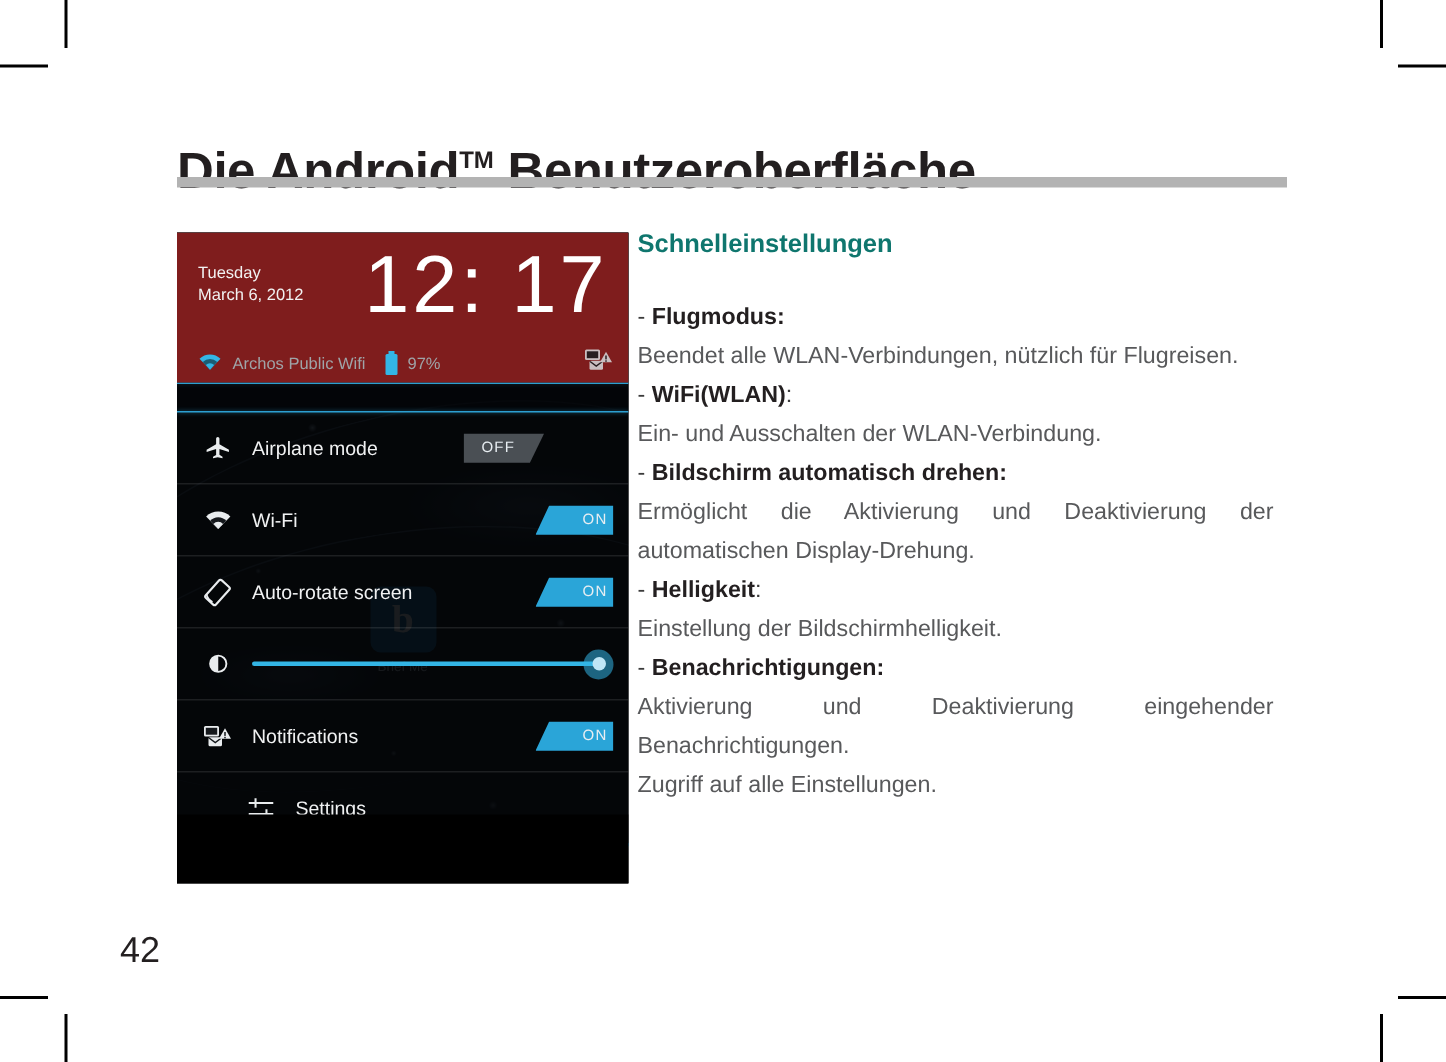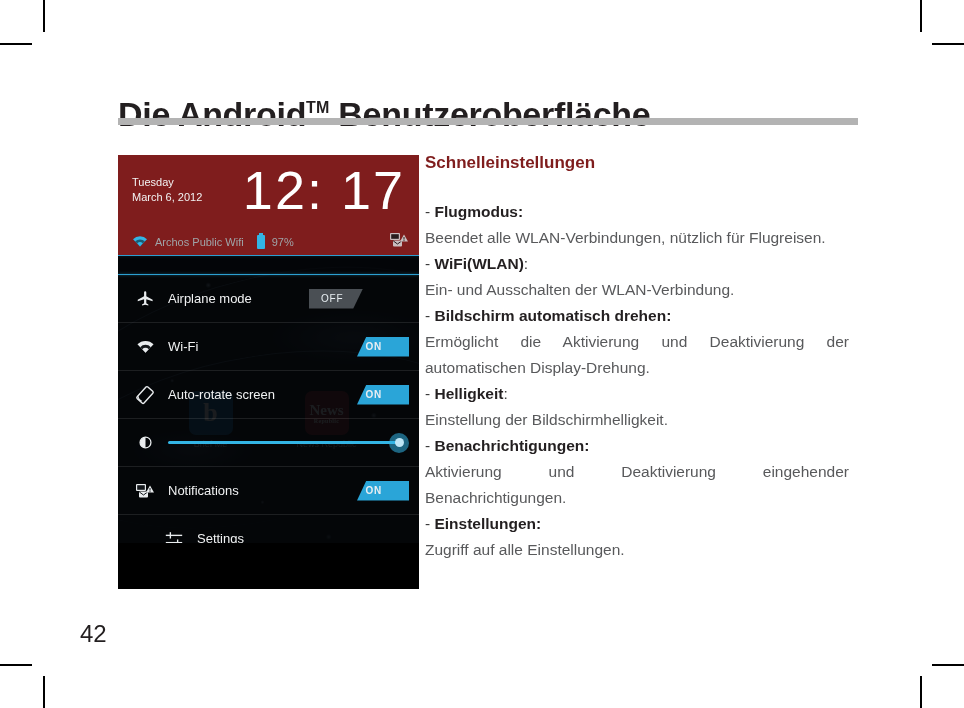--- a/index.html
+++ b/index.html
@@ -241,21 +241,21 @@
   .toggle.on .half {
     right: 0; width: 52px;
     background: #2aa5d8;
     clip-path: polygon(18% 0, 100% 0, 100% 100%, 0 100%);
   }
   .toggle.on .rest {
     left: 0; width: 34px;
     background: #2b3035;
     clip-path: polygon(0 0, 100% 0, 76% 100%, 0 100%);
   }
-  .toggle.on .txt { right: 27px; font-weight: bold; }
+  .toggle.on .txt { right: 4px; }
 
   
   .slider {
     margin-left: 10px;
     flex: 1 1 auto;
     position: relative;
     height: 20px;
     display: flex;
     align-items: center;
   }
@@ -297,21 +297,21 @@
   #body-column {
     position: absolute;
     left: 425px;
     top: 153px;
     width: 424px;
   }
   #body-column h2 {
     margin: 0 0 26px 0;
     font-size: 17px;
     font-weight: bold;
-    color: #7f1d1d;
+    color: #0f766e;
   }
   .entry { margin: 0; }
   .entry .term {
     font-size: 15.5px;
     color: #3b3b3b;
     line-height: 26px;
   }
   .entry .term b { font-weight: bold; color: #231f20; }
   .entry .desc {
     font-size: 15.5px;
@@ -339,27 +339,20 @@
 <div id="page-number">42</div>
 
 <div id="android-screenshot">
 
   <div class="wallpaper"></div>
 
   <div class="home-apps">
     <div class="home-app">
       <div class="tile tile-brief">b</div>
       <div class="cap">Brief Me</div>
-    </div>
-    <div class="home-app">
-      <div class="tile tile-news">
-        <span class="n1">News</span>
-        <span class="n2">Republic</span>
-      </div>
-      <div class="cap">News Republic</div>
     </div>
   </div>
 
   <div class="qs-panel">
 
     <div class="qs-header">
       <div class="qs-date">
         <div>Tuesday</div>
         <div>March 6, 2012</div>
       </div>
@@ -512,16 +505,15 @@
     <div class="term"><span>- </span><b>Helligkeit</b><span>:</span></div>
     <p class="desc">Einstellung der Bildschirmhelligkeit.</p>
   </div>
 
   <div class="entry">
     <div class="term"><span>- </span><b>Benachrichtigungen:</b><span></span></div>
     <p class="desc">Aktivierung und Deaktivierung eingehender Benachrichtigungen.</p>
   </div>
 
   <div class="entry">
-    <div class="term"><span>- </span><b>Einstellungen:</b><span></span></div>
     <p class="desc">Zugriff auf alle Einstellungen.</p>
   </div>
 </div>
 
 </body></html>

